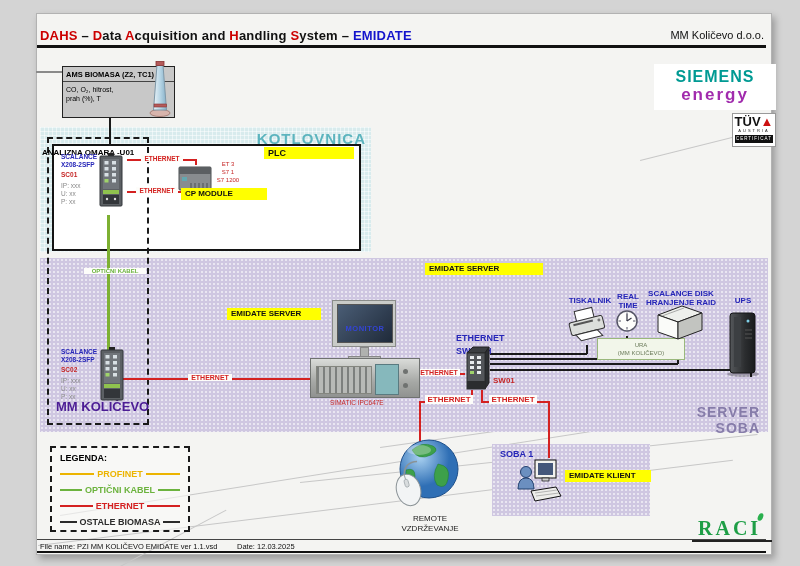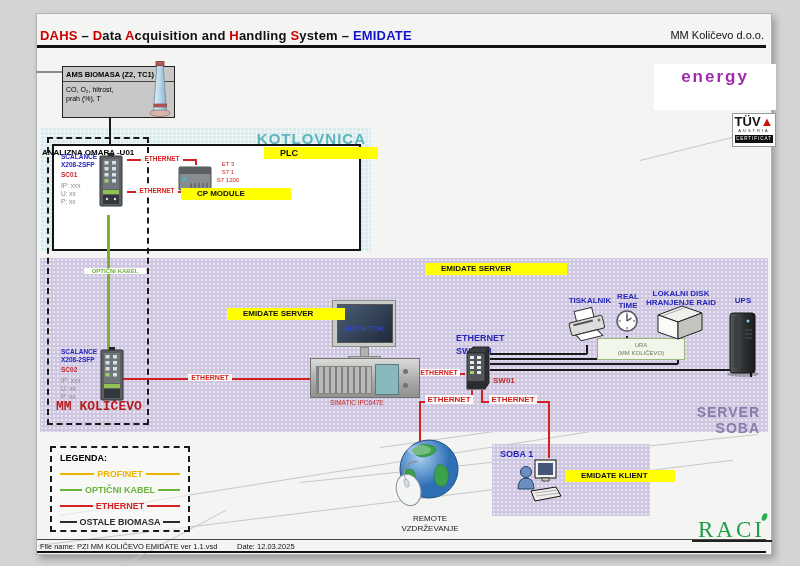--- a/index.html
+++ b/index.html
@@ -5,21 +5,21 @@
   html,body{margin:0;padding:0;background:#d8d8d8;}
   .canvas{position:relative;width:800px;height:566px;background:#d4d4d4;font-family:"Liberation Sans",sans-serif;overflow:hidden;}
   .abs{position:absolute;}
   .page{left:36px;top:13px;width:734px;height:540px;background:#f4f4f2;border:1px solid #b2b2b2;box-shadow:3px 4px 7px rgba(0,0,0,.28);z-index:0;}
   .decor{height:1px;background:#c7c7c7;transform-origin:0 0;z-index:1;}
   .area-cyan{background-color:#d8ebed;background-image:repeating-linear-gradient(0deg,rgba(255,255,255,.5) 0 1px,transparent 1px 4px),repeating-linear-gradient(90deg,rgba(255,255,255,.5) 0 1px,transparent 1px 4px);z-index:2;}
   .area-purple{background-color:#cfc7e1;background-image:radial-gradient(rgba(255,255,255,.55) .8px,transparent 1px);background-size:4px 4px;z-index:2;}
   .whitebox{background:#ffffff;border:2px solid #141414;z-index:3;}
   .dashedbox{border:2px dashed #1a1a1a;z-index:3;pointer-events:none;}
   .legendbox{border:2px dashed #1a1a1a;background:rgba(250,250,248,.6);z-index:3;}
-  .ylabel{background:#ffff00;color:#111;font-weight:bold;font-size:8px;line-height:12px;padding:0 16px;white-space:nowrap;z-index:7;}
+  .ylabel{background:#ffff00;color:#111;font-weight:bold;font-size:8px;line-height:12px;padding:0 4px;white-space:nowrap;z-index:7;}
   .wireR{background:#d42121;z-index:4;}
   .wireK{background:#1a1a1a;z-index:4;}
   .wireG{background:#7db032;z-index:4;}
   .ethlab{background:#fdfdfa;color:#d42121;font-weight:bold;text-align:center;z-index:5;white-space:nowrap;}
   .blue{color:#2626b8;font-weight:bold;}
   .red{color:#c62828;}
   .gray{color:#8a8a8a;}
   .dev{z-index:6;}
   .titlebar{font-size:13px;font-weight:bold;letter-spacing:.2px;white-space:nowrap;z-index:2;}
   .arealabel-cyan{color:#5cb4be;font-weight:bold;font-size:15px;letter-spacing:1px;z-index:3;}
@@ -43,20 +43,21 @@
   <div class="abs decor" style="left:300px;top:482px;width:460px;transform:rotate(-6deg);"></div>
   <div class="abs decor" style="left:380px;top:447px;width:340px;transform:rotate(-8deg);"></div>
   <div class="abs decor" style="left:120px;top:566px;width:120px;transform:rotate(-28deg);"></div>
   <div class="abs decor" style="left:640px;top:160px;width:140px;transform:rotate(-14deg);"></div>
 
   <div class="abs titlebar" style="left:40px;top:28px;"><span style="color: rgb(204, 0, 0);">DAHS</span><span style="color: rgb(17, 17, 17);"> – </span><span style="color: rgb(204, 0, 0);">D</span><span style="color: rgb(17, 17, 17);">ata </span><span style="color: rgb(204, 0, 0);">A</span><span style="color: rgb(17, 17, 17);">cquisition and </span><span style="color: rgb(204, 0, 0);">H</span><span style="color: rgb(17, 17, 17);">andling </span><span style="color: rgb(204, 0, 0);">S</span><span style="color: rgb(17, 17, 17);">ystem – </span><span style="color: rgb(20, 20, 204);">EMIDATE</span></div>
   <div class="abs" style="right:36px;top:29px;font-size:11px;color:#111;z-index:2;">MM Količevo d.o.o.</div>
   <div class="abs" style="left:37px;top:45px;width:729px;height:3px;background:#111;z-index:2;"></div>
 
   <div class="abs" style="left:654px;top:64px;width:122px;height:46px;background:#fff;z-index:3;text-align:center;padding-top:4px;box-sizing:border-box;">
+    <div style="color:#009a93;font-weight:bold;font-size:16px;letter-spacing:1px;line-height:18px;">SIEMENS</div>
     <div style="color:#a12bad;font-size:17px;letter-spacing:2px;line-height:18px;font-weight:bold;text-transform:lowercase;">energy</div>
   </div>
 
   <div class="abs" style="left:732px;top:113px;width:44px;height:34px;background:#fff;border:1px solid #999;z-index:3;text-align:center;box-sizing:border-box;padding-top:1px;">
     <div style="font-weight:bold;font-size:13px;line-height:13px;color:#111;"><span>TÜV</span><span style="color:#cc1111;">▲</span></div>
     <div style="font-size:4px;letter-spacing:2px;color:#222;line-height:6px;">AUSTRIA</div>
     <div style="background:#111;color:#fff;font-size:4.5px;line-height:8px;letter-spacing:1px;margin:1px 2px 0;">CERTIFICAT</div>
   </div>
 
   <div class="abs" style="left:36px;top:71px;width:28px;height:2px;background:#8a8a8a;z-index:2;"></div>
@@ -132,21 +133,21 @@
       <rect x="28" y="20" width="2" height="5" fill="#6a6e71"></rect>
   </svg>
   <div class="abs red" style="left:208px;top:160px;width:40px;font-size:6px;line-height:8px;text-align:center;z-index:5;">
     <div>ET 3</div>
     <div>S7 1</div>
     <div>S7 1200</div>
   </div>
   <div class="abs ylabel" style="left:181px;top:188px;width:78px;">CP MODULE</div>
 
   <div class="abs dashedbox" style="left:47px;top:137px;width:98px;height:284px;"></div>
-  <div class="abs" style="left:56px;top:399px;font-size:13px;font-weight:bold;color:#b91c1c;z-index:5;white-space:nowrap;font-family:Liberation Mono, monospace;">MM KOLIČEVO</div>
+  <div class="abs" style="left:56px;top:399px;font-size:13px;font-weight:bold;color:#4c1d95;z-index:5;white-space:nowrap;">MM KOLIČEVO</div>
 
   <div class="abs wireG" style="left:107px;top:215px;width:2.5px;height:135px;"></div>
   <div class="abs" style="left:84px;top:268px;width:62px;background:#fdfdfa;color:#6cb33e;font-size:6px;font-weight:bold;text-align:center;z-index:5;">OPTIČNI KABEL</div>
 
   <div class="abs area-purple" style="left:40px;top:258px;width:728px;height:174px;"></div>
   <div class="abs arealabel-purple" style="left:648px;top:404px;width:112px;text-align:right;">SERVER SOBA</div>
 
   <div class="abs ylabel" style="left:425px;top:263px;width:110px;">EMIDATE SERVER</div>
   <div class="abs ylabel" style="left:227px;top:308px;width:86px;">EMIDATE SERVER</div>
 
@@ -246,21 +247,21 @@
       <line x1="18" y1="12" x2="20.5" y2="12" stroke="#556"></line>
     <line x1="12" y1="12" x2="12" y2="5.5" stroke="#334" stroke-width="1.2"></line>
     <line x1="12" y1="12" x2="16.5" y2="9" stroke="#334" stroke-width="1.2"></line>
   </svg>
   <div class="abs urabox" style="left:597px;top:338px;width:88px;height:22px;box-sizing:border-box;padding-top:2px;">
     <div>URA</div>
     <div>(MM KOLIČEVO)</div>
   </div>
 
   <div class="abs blue" style="left:640px;top:289px;width:82px;text-align:center;font-size:8px;line-height:9px;z-index:6;">
-    <div>LOKALNI DISK</div>
+    <div>SCALANCE DISK</div>
     <div>HRANJENJE RAID</div>
   </div>
   <svg class="abs dev" style="left:652px;top:303px;" width="54" height="40" viewBox="0 0 54 40">
     <polygon points="6,12 30,3 50,10 26,19" fill="#eef0ec" stroke="#222"></polygon>
     <polygon points="6,12 26,19 26,36 6,29" fill="#fafbf9" stroke="#222"></polygon>
     <polygon points="26,19 50,10 50,27 26,36" fill="#c2c4c0" stroke="#222"></polygon>
     <line x1="10" y1="13" x2="32" y2="5" stroke="#777" stroke-width=".6"></line>
   </svg>
 
   <div class="abs blue" style="left:727px;top:296px;width:32px;text-align:center;font-size:8px;z-index:6;">UPS</div>
@@ -346,21 +347,21 @@
       <span class="leg-line" style="background: rgb(212, 33, 33);"></span>
     </div>
     <div class="leg-row">
       <span class="leg-line" style="background: rgb(43, 43, 43);"></span>
       <span class="leg-text" style="color: rgb(43, 43, 43);">OSTALE BIOMASA</span>
       <span class="leg-line" style="background: rgb(43, 43, 43);"></span>
     </div>
   </div>
 
   <div class="abs" style="left:698px;top:517px;z-index:6;">
-    <span style="font-family:'Liberation Serif',serif;font-weight:normal;font-size:23px;letter-spacing:3px;color:#1e9e46;">RACI</span>
+    <span style="font-family:'Liberation Serif',serif;font-weight:bold;font-size:20px;letter-spacing:3px;color:#1e9e46;">RACI</span>
     <span style="position:absolute;right:-2px;top:-4px;width:5px;height:8px;background:#2ab04e;border-radius:60% 40% 60% 40%;transform:rotate(18deg);"></span>
   </div>
   <div class="abs" style="left:692px;top:540px;width:80px;height:2px;background:#222;z-index:6;"></div>
 
   <div class="abs" style="left:37px;top:539px;width:729px;height:1px;background:#444;z-index:2;"></div>
   <div class="abs" style="left:40px;top:542px;font-size:7.5px;color:#111;z-index:2;white-space:nowrap;">File name: PZI MM KOLIČEVO EMIDATE ver 1.1.vsd</div>
   <div class="abs" style="left:237px;top:542px;font-size:7.5px;color:#111;z-index:2;white-space:nowrap;">Date: 12.03.2025</div>
   <div class="abs" style="left:37px;top:551px;width:729px;height:2px;background:#111;z-index:2;"></div>
 </div>
 

